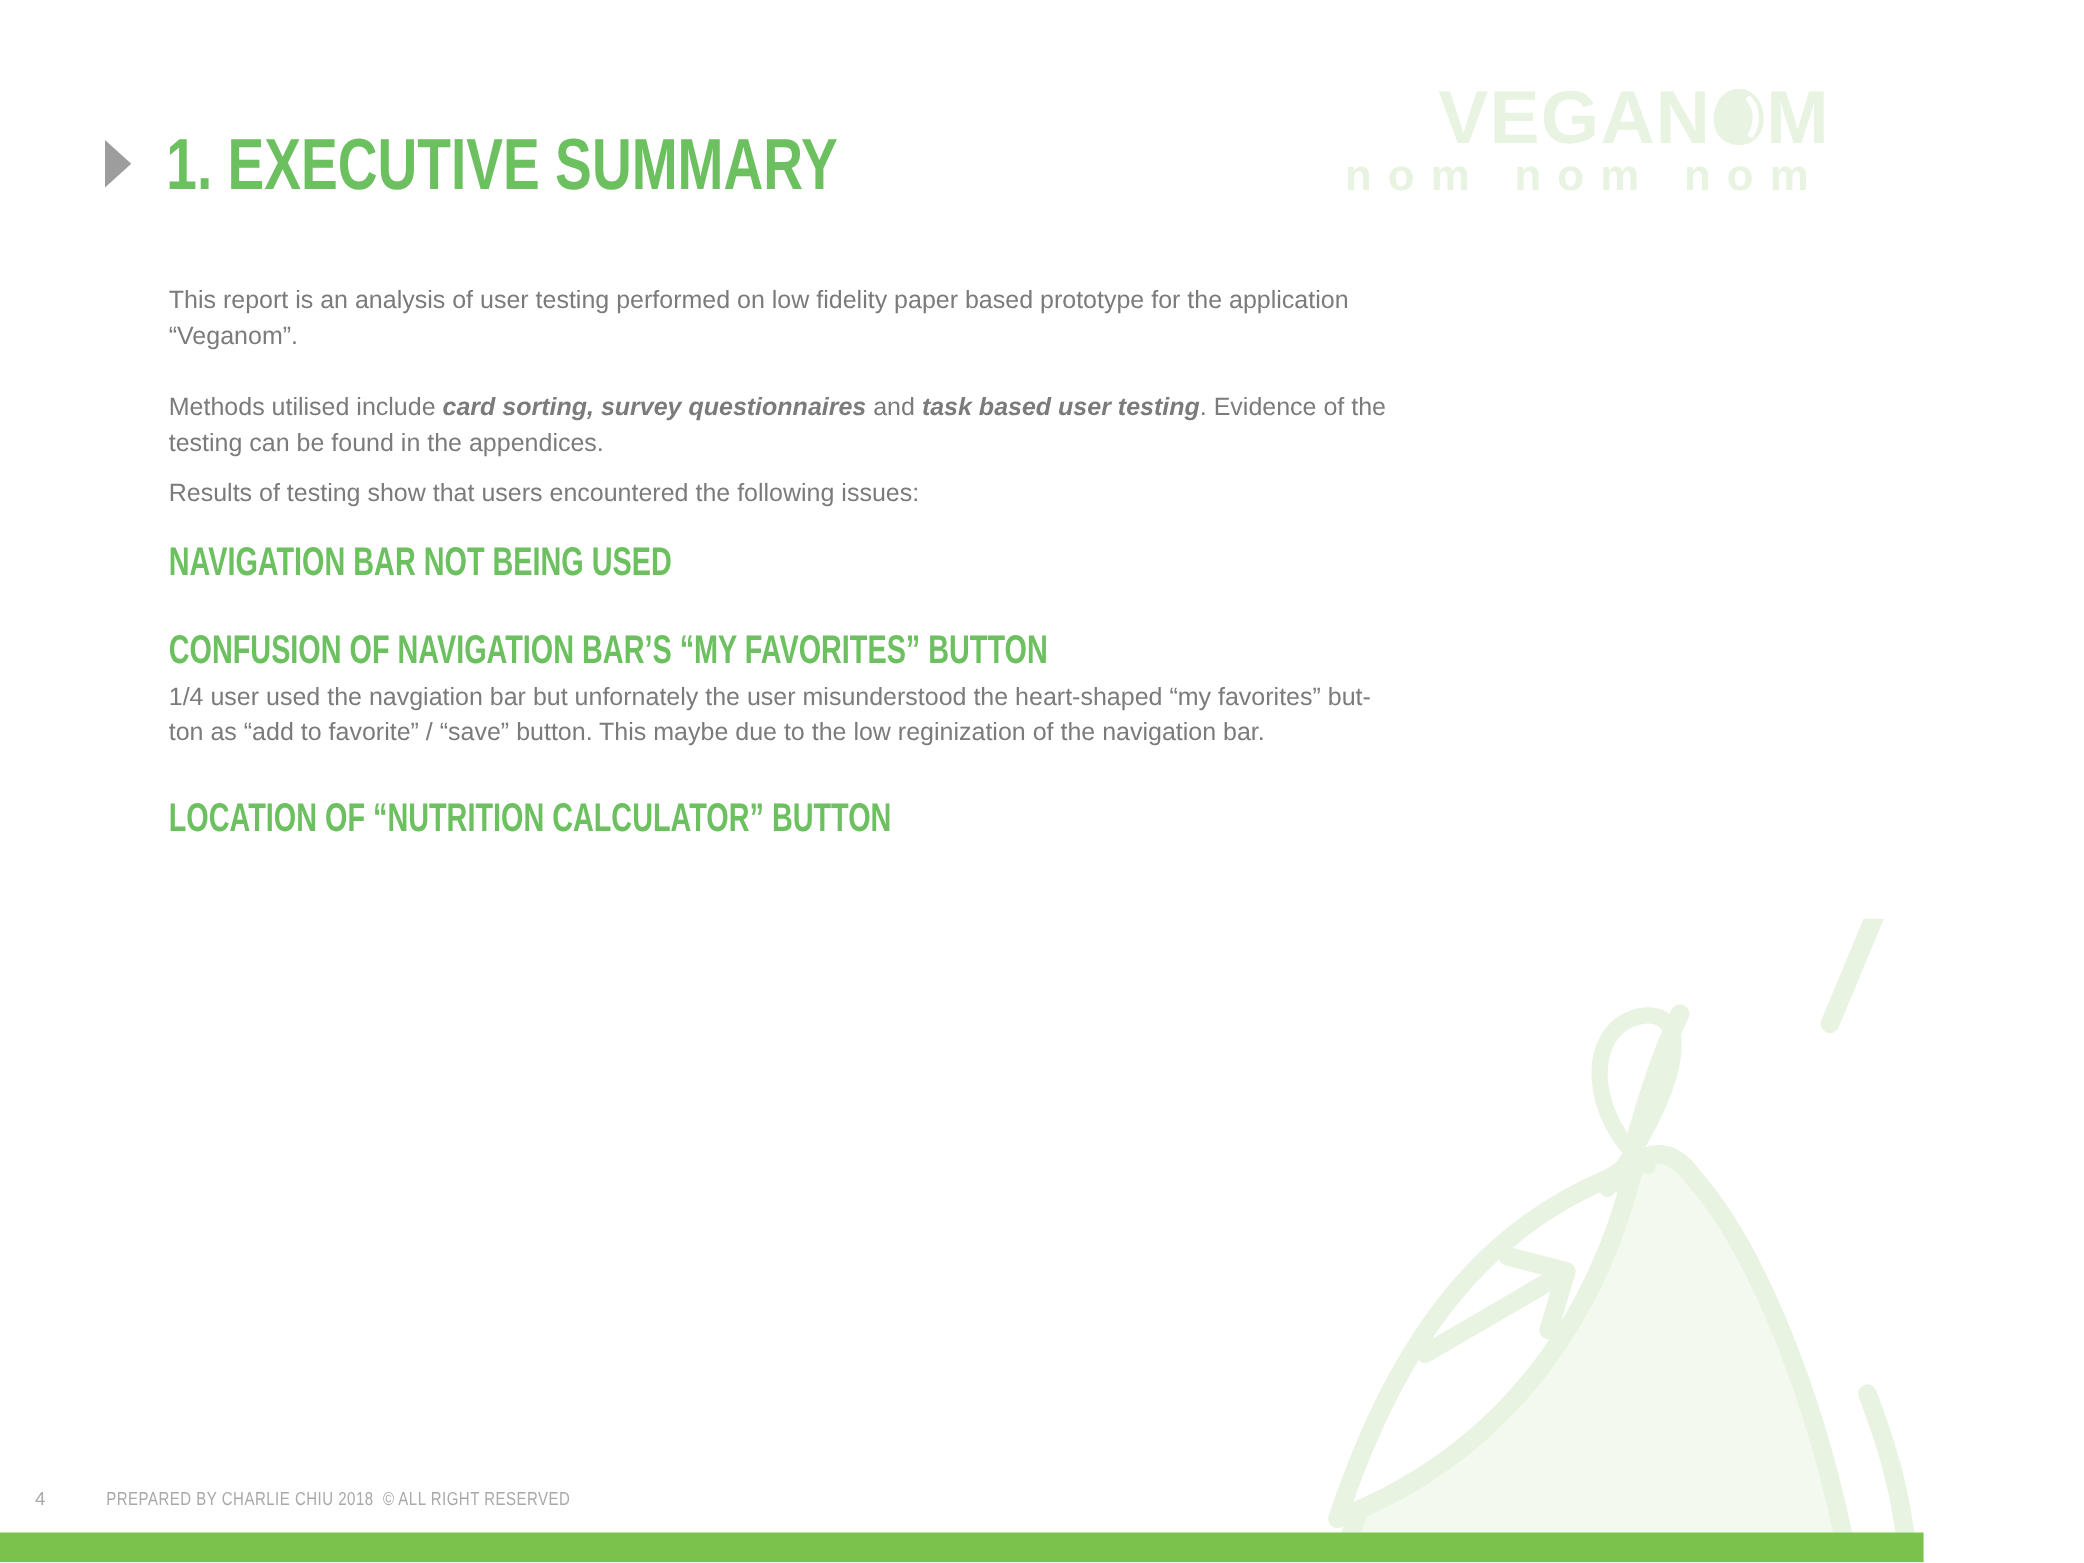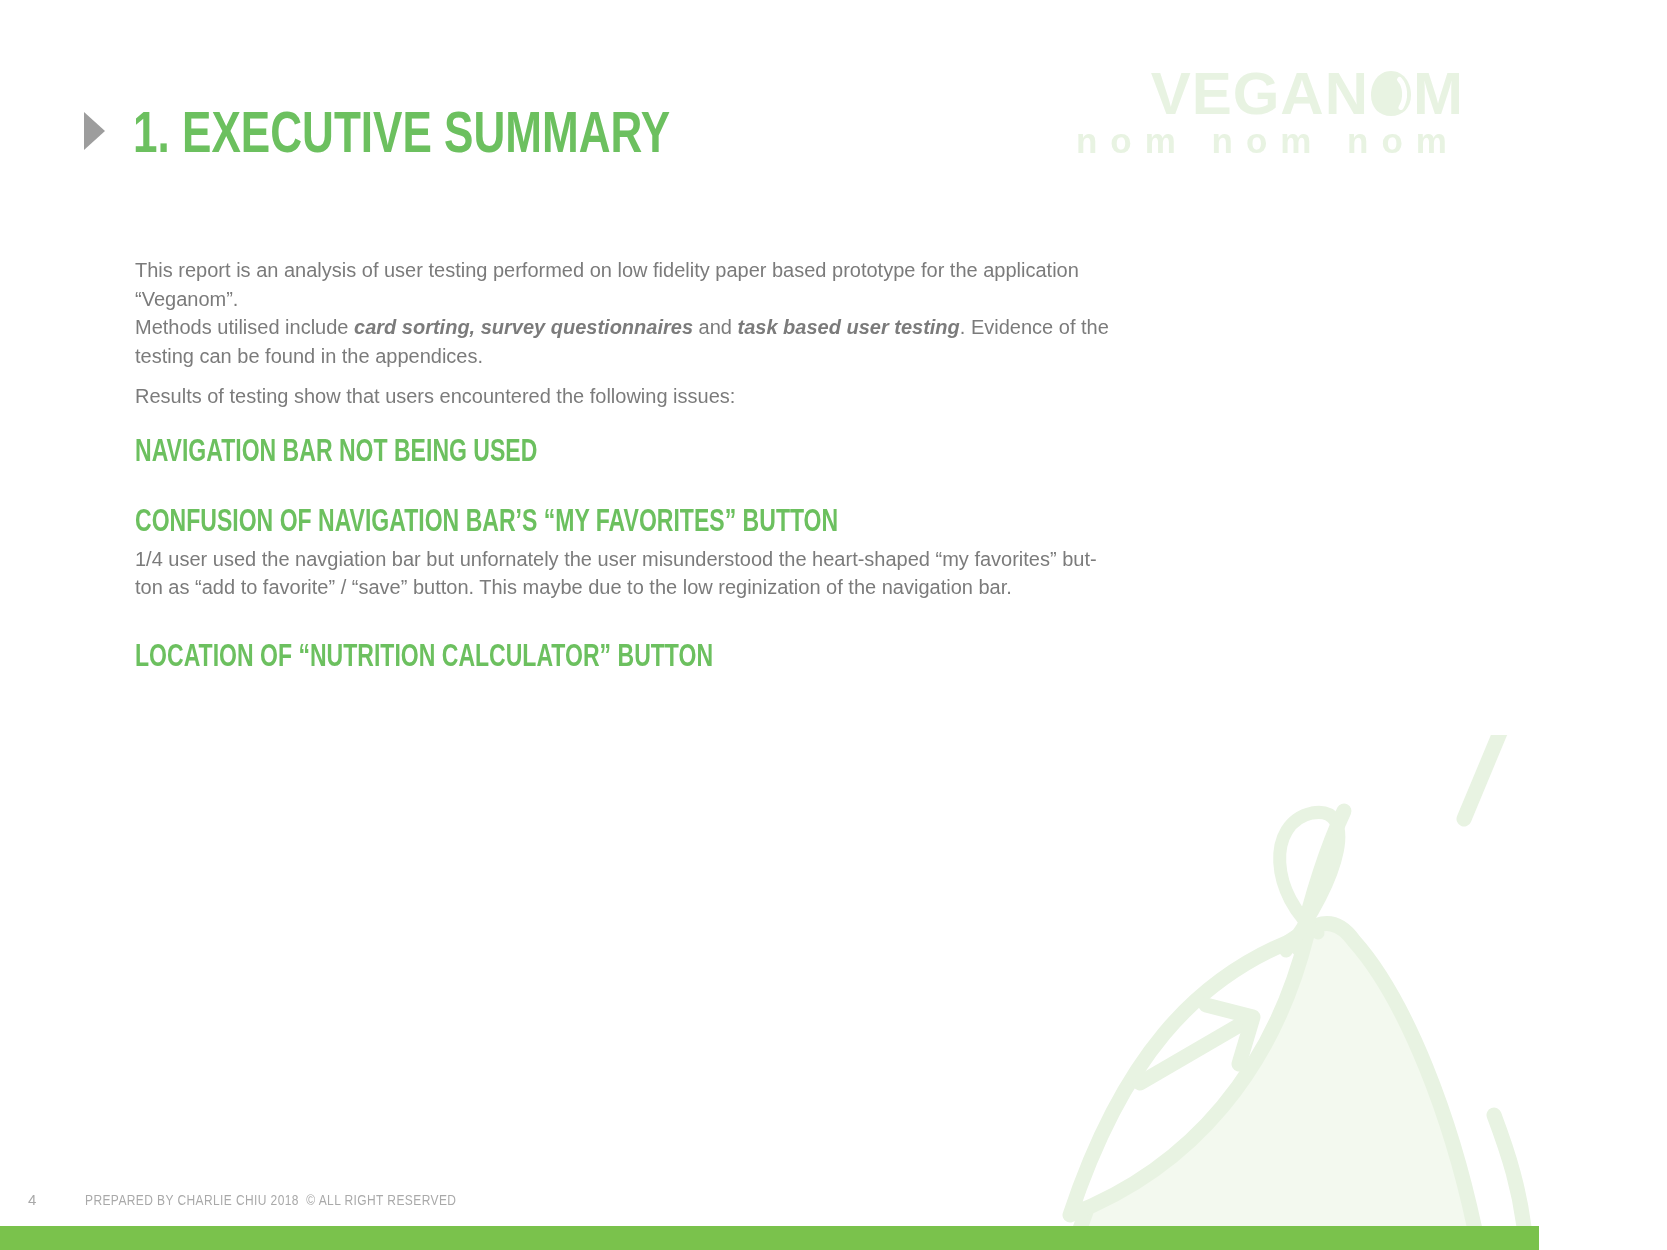--- a/index.html
+++ b/index.html
@@ -51,28 +51,28 @@
   .logo-name .avocado-o { display:inline-block; vertical-align:-3px; margin:0 1px; }
   .logo-tagline {
     font-size:35px; line-height:27px; font-weight:bold;
     letter-spacing:13px;
     margin-top:3px; margin-right:4px;
     white-space:nowrap;
   }
 
   
   .content {
-    position:absolute; left:135px; top:256px;
+    position:absolute; left:135px; top:226px;
     width:1250px;
     font-size:20px; line-height:28.5px;
     color:#7b7b7b;
     z-index:2;
   }
   .para { white-space:pre-wrap; }
-  .para.p2 { }
+  .para.p2 { margin-top:29px; }
   .para.p3 { margin-top:12px; }
   .bi { font-weight:bold; font-style:italic; }
   section.issue { margin-top:36px; }
   section.issue:first-of-type { margin-top:22px; }
   .sec-heading {
     font-size:32px; line-height:34px;
     font-weight:bold;
     color:#6cc05f;
     transform:scaleX(0.72);
     transform-origin:left top;

